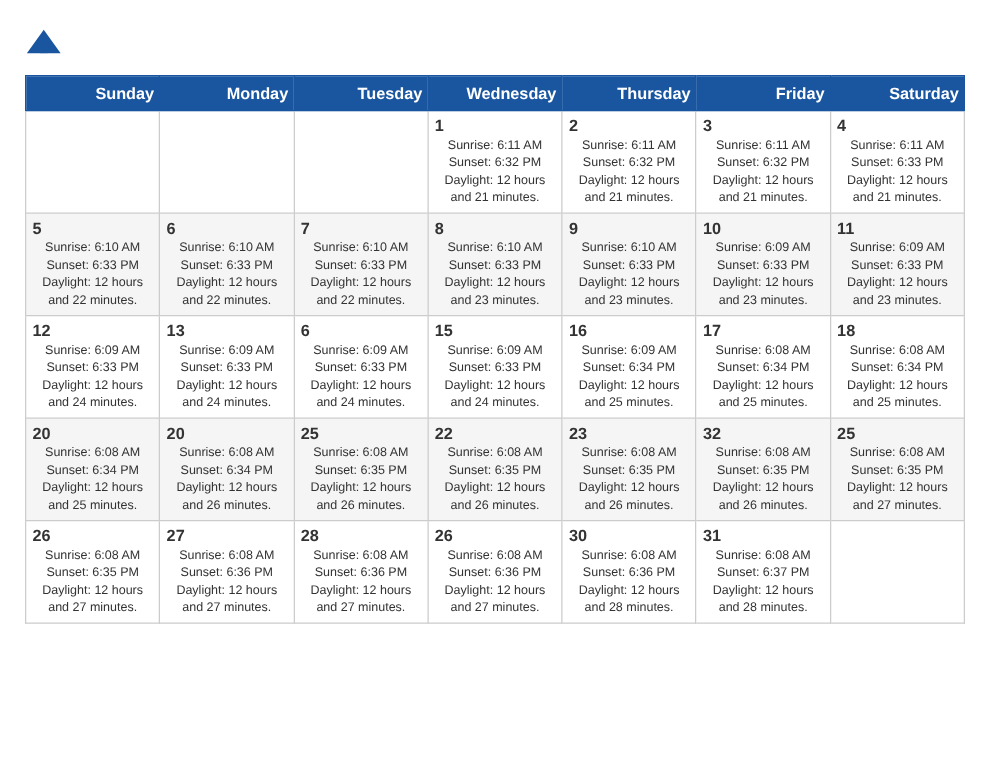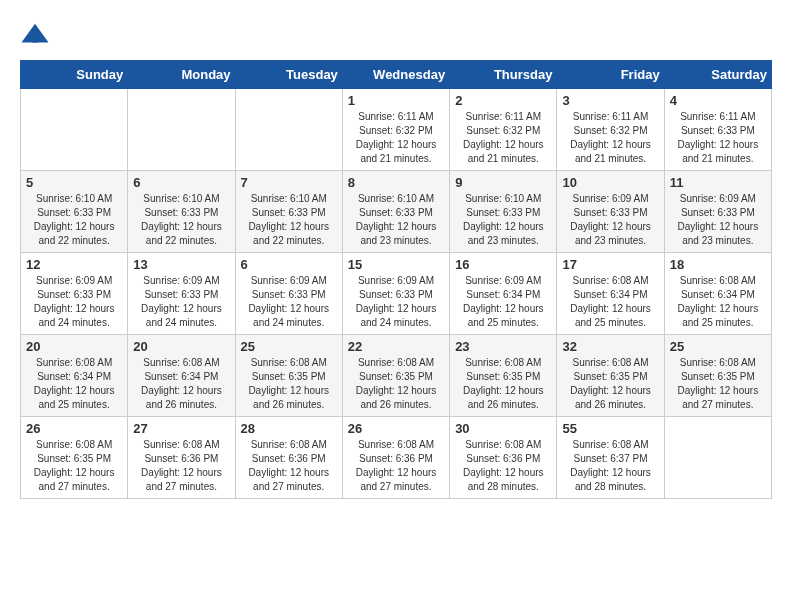--- a/index.html
+++ b/index.html
@@ -342,21 +342,21 @@
 and 27 minutes.</div>
         </td>
         <td>
           <span class="day-number">30</span>
           <div class="day-info">Sunrise: 6:08 AM
 Sunset: 6:36 PM
 Daylight: 12 hours
 and 28 minutes.</div>
         </td>
         <td>
-          <span class="day-number">55</span>
+          <span class="day-number">31</span>
           <div class="day-info">Sunrise: 6:08 AM
 Sunset: 6:37 PM
 Daylight: 12 hours
 and 28 minutes.</div>
         </td>
         <td class="empty-cell"></td>
       </tr>
     </tbody>
 </table>
 

